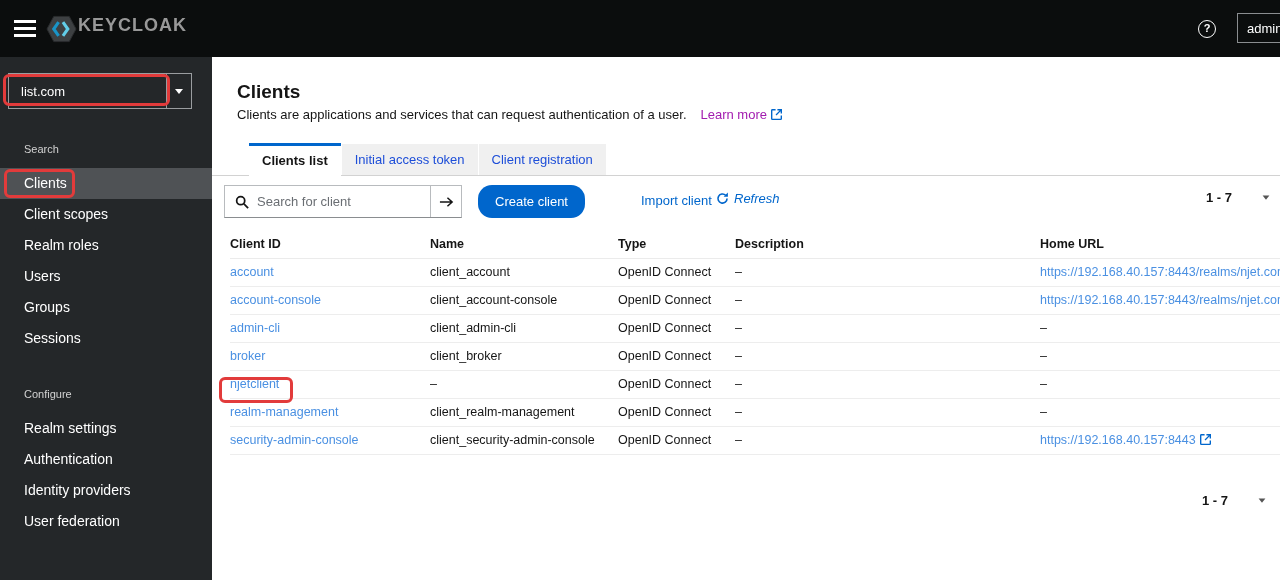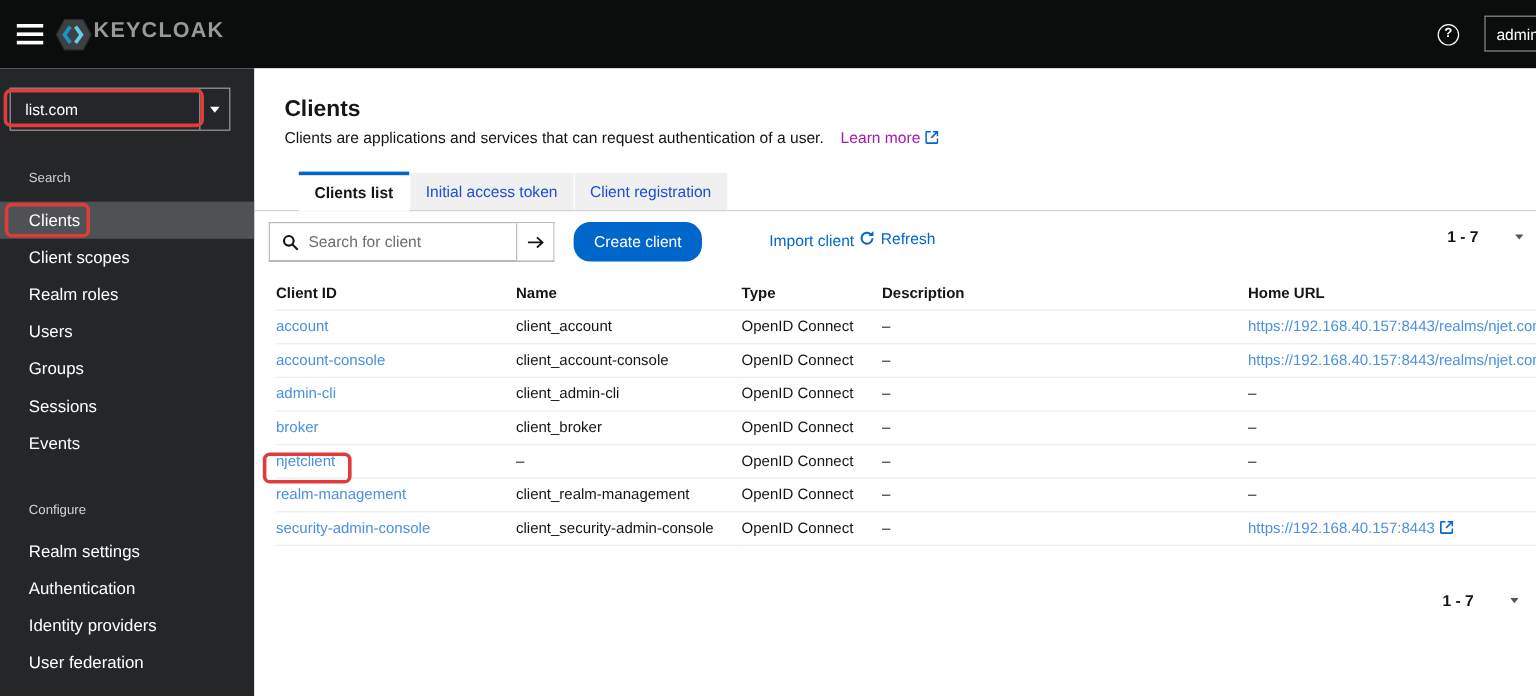--- a/index.html
+++ b/index.html
@@ -55,21 +55,21 @@
   .search-icon { position:absolute; left:10px; top:9px; }
   .search-input { position:absolute; left:30px; top:1px; width:168px; height:29px; border:none; outline:none;
     font-size:13px; color:#c2410c; font-family:"Liberation Sans", sans-serif; }
   .search-input::placeholder { color:#6a6e73; opacity:1; }
   .search-arrow { position:absolute; right:0; top:0; width:31px; height:100%; border:none;
     border-left:1px solid #b8bbbe; background:#ffffff; display:flex; align-items:center; justify-content:center; cursor:pointer; }
   .create-btn { position:absolute; left:266px; top:128px; height:33px; padding:0 17px; background:#0066cc;
     color:#ffffff; border:none; border-radius:14px; font-size:13px; font-family:"Liberation Sans", sans-serif; cursor:pointer; }
   .import-link { position:absolute; left:393px; top:136px; color:#0066cc; font-size:13px; cursor:pointer;margin-left:36px; }
   .refresh-link { position:absolute; left:504px; top:134px; color:#0066cc; font-size:13px; display:flex;
-    align-items:center; gap:5px; cursor:pointer; }
+    align-items:center; gap:5px; cursor:pointer;font-style:italic; }
   .pagination { position:absolute; display:flex; align-items:center; gap:30px; font-size:13px;
     font-weight:bold; color:#151515; cursor:pointer; }
   .pagination .caret-down { color:#555; transform:scale(0.85); }
   #pagination-top { right:10px; top:133px; }
   #pagination-bottom { right:14px; top:436px; }
 
   
   .table-wrap { position:absolute; left:18px; top:173px; width:1050px; height:234px; overflow:hidden; }
   table { border-collapse:collapse; table-layout:fixed; width:1290px; font-size:12.5px; }
   th { height:28px; text-align:left; font-weight:bold; color:#151515; padding:0; border-bottom:1px solid #ebebeb; white-space:nowrap;margin-left:20px; }
@@ -113,21 +113,20 @@
     </span>
   </div>
   <div id="sidebar-nav">
       <div class="nav-section-label">Search</div>
       <div class="nav-item selected">Clients</div>
       <div class="nav-item">Client scopes</div>
       <div class="nav-item">Realm roles</div>
       <div class="nav-item">Users</div>
       <div class="nav-item">Groups</div>
       <div class="nav-item">Sessions</div>
-      <div class="nav-item">Events</div>
       <div class="nav-section-label">Configure</div>
       <div class="nav-item">Realm settings</div>
       <div class="nav-item">Authentication</div>
       <div class="nav-item">Identity providers</div>
       <div class="nav-item">User federation</div>
     </div>
 </div>
 
 <div id="main">
   <div class="page-title">Clients</div>

